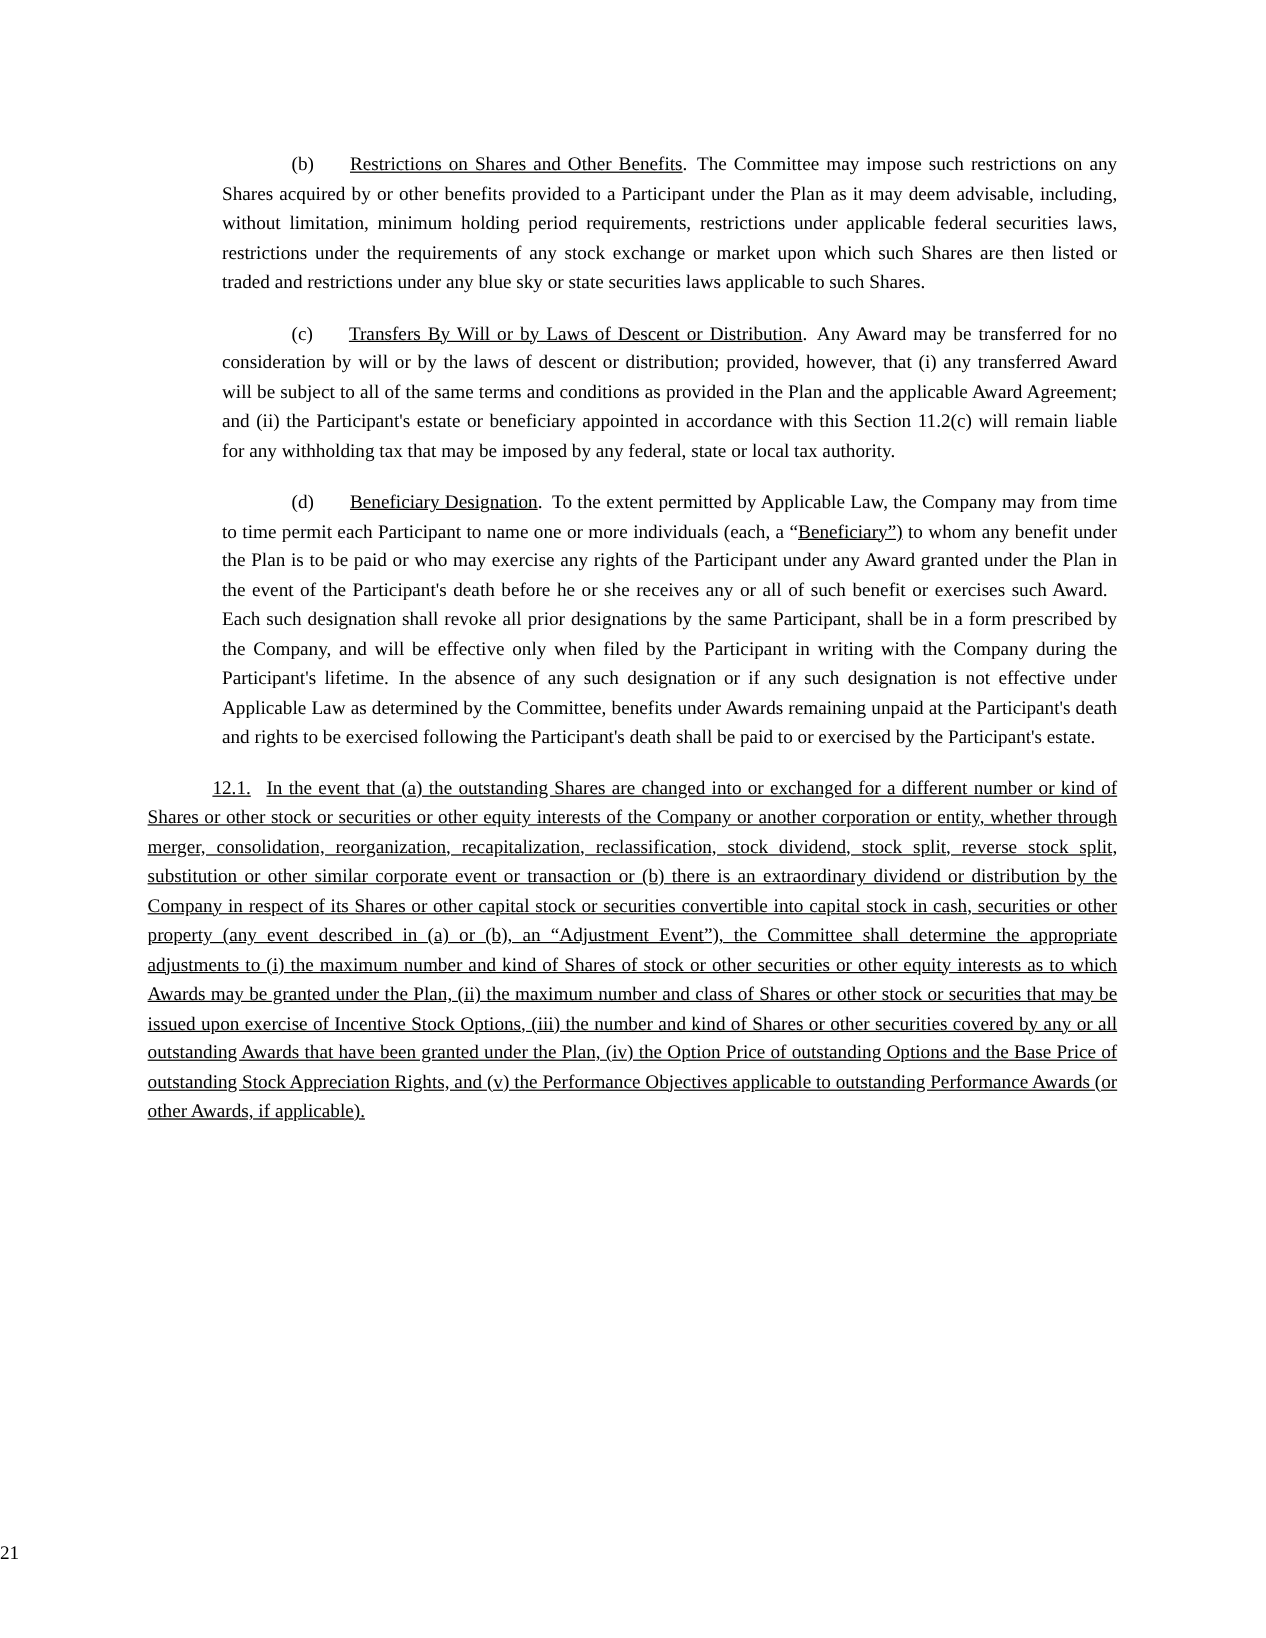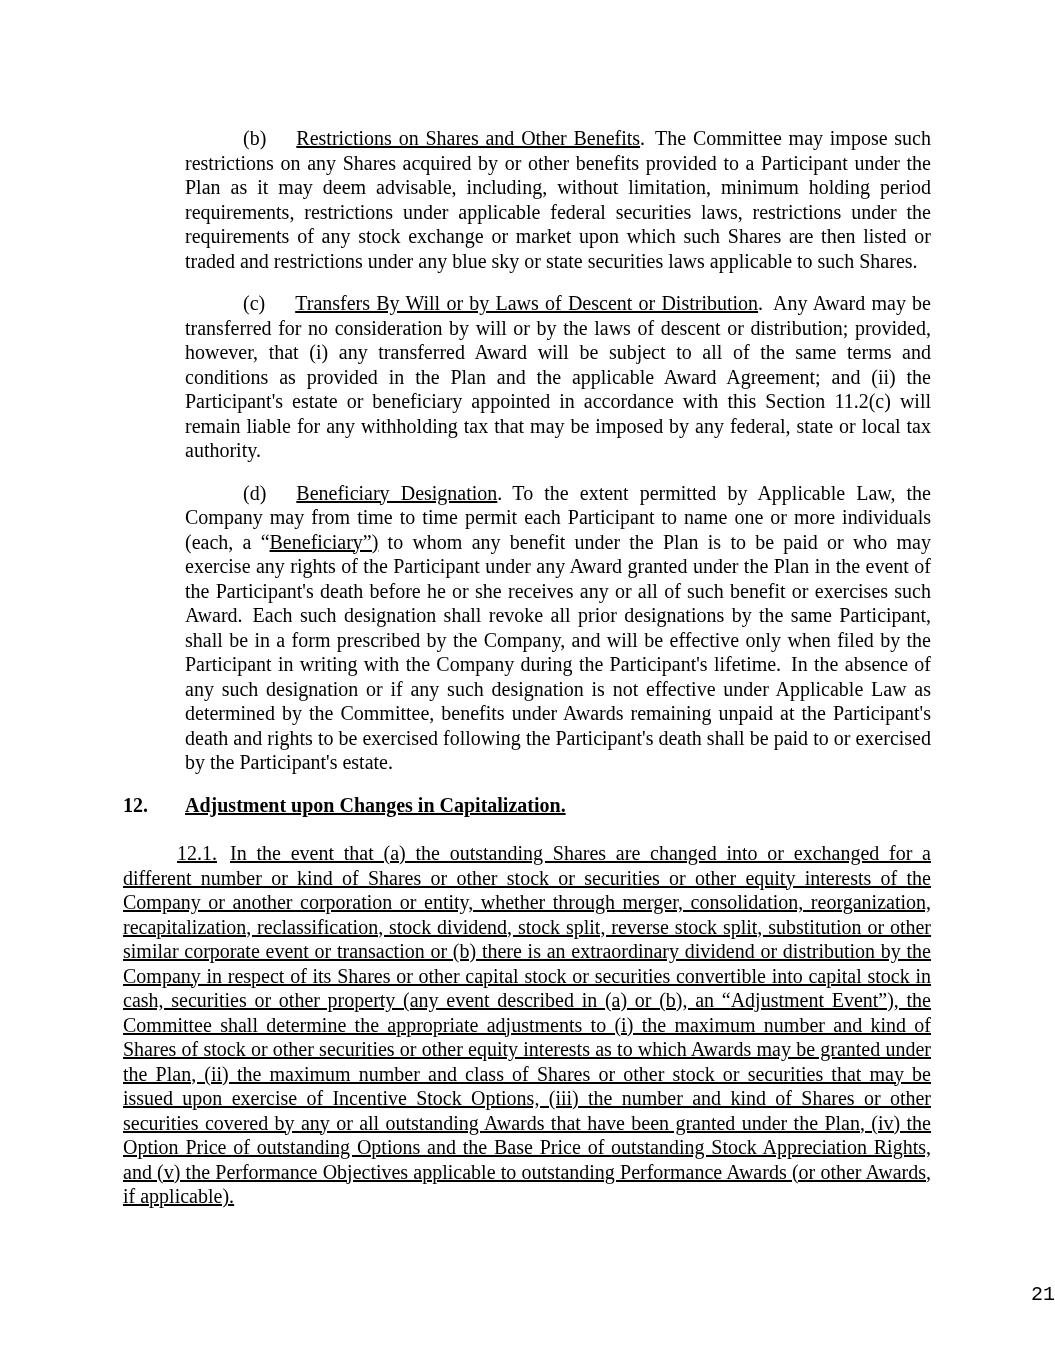--- a/index.html
+++ b/index.html
@@ -8,21 +8,21 @@
     background: #e8e8e8;
   }
   .page {
     position: relative;
     width: 1055px;
     height: 1365px;
     margin: 0 auto;
     background: #ffffff;
     overflow: hidden;
     font-family: "Liberation Serif", serif;
-    font-size: 20px;
+    font-size: 16px;
     line-height: 24.5px;
     color: #000000;
   }
   .content {
     position: absolute;
     left: 123px;
     top: 126px;
     width: 808px;
   }
   .para {
@@ -50,38 +50,34 @@
   }
   .seg-plain { text-decoration: none; }
   .seg-underline { text-decoration: underline; }
   .seg-tab { display: inline-block; width: 30px; }
   .seg-tabsm { display: inline-block; width: 13px; }
   .page-number {
     position: absolute;
     top: 1283px;
     left: 0;
     width: 100%;
-    text-align: right;
-    font-family: Liberation Mono, monospace;
+    text-align: left;
   }
 </style>
 </head>
 <body>
 
 <div class="page">
   <div class="content">
 
     <div class="para sub"><span class="seg-plain">(b)</span><span class="seg-tab"></span><span class="seg-underline">Restrictions on Shares and Other Benefits</span><span class="seg-plain">. The Committee may impose such restrictions on any Shares acquired by or other benefits provided to a Participant under the Plan as it may deem advisable, including, without limitation, minimum holding period requirements, restrictions under applicable federal securities laws, restrictions under the requirements of any stock exchange or market upon which such Shares are then listed or traded and restrictions under any blue sky or state securities laws applicable to such Shares.</span></div>
 
     <div class="para sub"><span class="seg-plain">(c)</span><span class="seg-tab"></span><span class="seg-underline">Transfers By Will or by Laws of Descent or Distribution</span><span class="seg-plain">. Any Award may be transferred for no consideration by will or by the laws of descent or distribution; provided, however, that (i) any transferred Award will be subject to all of the same terms and conditions as provided in the Plan and the applicable Award Agreement; and (ii) the Participant's estate or beneficiary appointed in accordance with this Section 11.2(c) will remain liable for any withholding tax that may be imposed by any federal, state or local tax authority.</span></div>
 
     <div class="para sub"><span class="seg-plain">(d)</span><span class="seg-tab"></span><span class="seg-underline">Beneficiary Designation</span><span class="seg-plain">. To the extent permitted by Applicable Law, the Company may from time to time permit each Participant to name one or more individuals (each, a “</span><span class="seg-underline">Beneficiary”)</span><span class="seg-plain"> to whom any benefit under the Plan is to be paid or who may exercise any rights of the Participant under any Award granted under the Plan in the event of the Participant's death before he or she receives any or all of such benefit or exercises such Award. Each such designation shall revoke all prior designations by the same Participant, shall be in a form prescribed by the Company, and will be effective only when filed by the Participant in writing with the Company during the Participant's lifetime. In the absence of any such designation or if any such designation is not effective under Applicable Law as determined by the Committee, benefits under Awards remaining unpaid at the Participant's death and rights to be exercised following the Participant's death shall be paid to or exercised by the Participant's estate.</span></div>
 
-    <div class="section-heading">
-      <span class="sec-num">12.</span><span class="sec-title">Adjustment upon Changes in Capitalization.</span>
-    </div>
 
     <div class="para top-level"><span class="seg-plain">12.1.</span><span class="seg-tabsm"></span><span class="seg-plain">In the event that (a) the outstanding Shares are changed into or exchanged for a different number or kind of Shares or other stock or securities or other equity interests of the Company or another corporation or entity, whether through merger, consolidation, reorganization, recapitalization, reclassification, stock dividend, stock split, reverse stock split, substitution or other similar corporate event or transaction or (b) there is an extraordinary dividend or distribution by the Company in respect of its Shares or other capital stock or securities convertible into capital stock in cash, securities or other property (any event described in (a) or (b), an “</span><span class="seg-underline">Adjustment Event</span><span class="seg-plain">”), the Committee shall determine the appropriate adjustments to (i) the maximum number and kind of Shares of stock or other securities or other equity interests as to which Awards may be granted under the Plan, (ii) the maximum number and class of Shares or other stock or securities that may be issued upon exercise of Incentive Stock Options, (iii) the number and kind of Shares or other securities covered by any or all outstanding Awards that have been granted under the Plan, (iv) the Option Price of outstanding Options and the Base Price of outstanding Stock Appreciation Rights, and (v) the Performance Objectives applicable to outstanding Performance Awards (or other Awards, if applicable).</span></div>
 
   </div>
 
   <div class="page-number">21</div>
 </div>
 
 </body></html>

